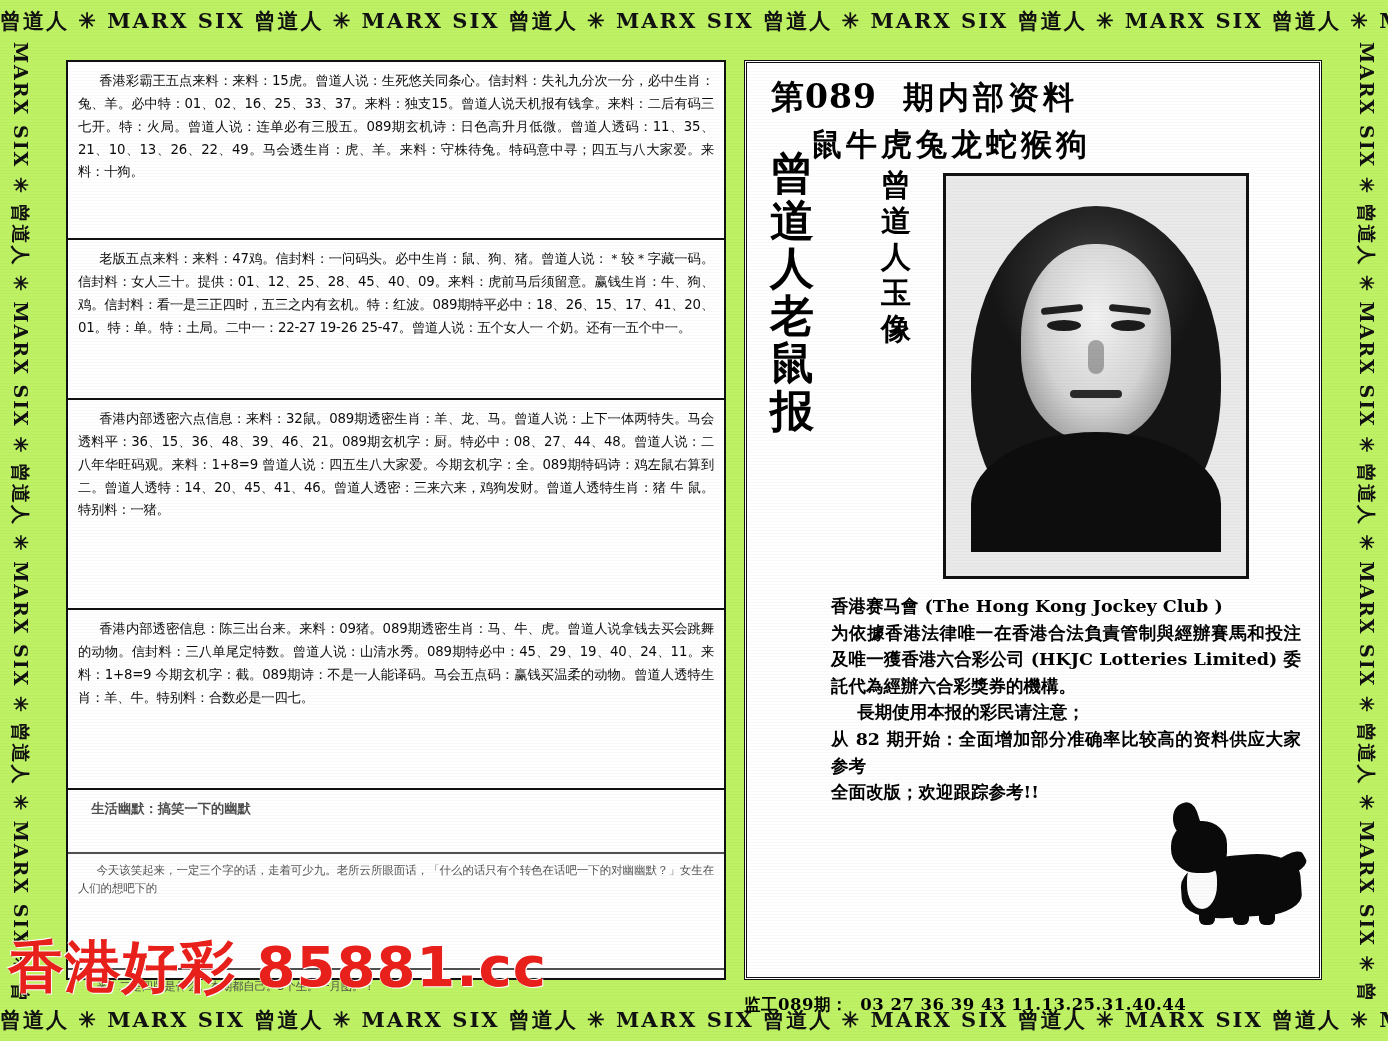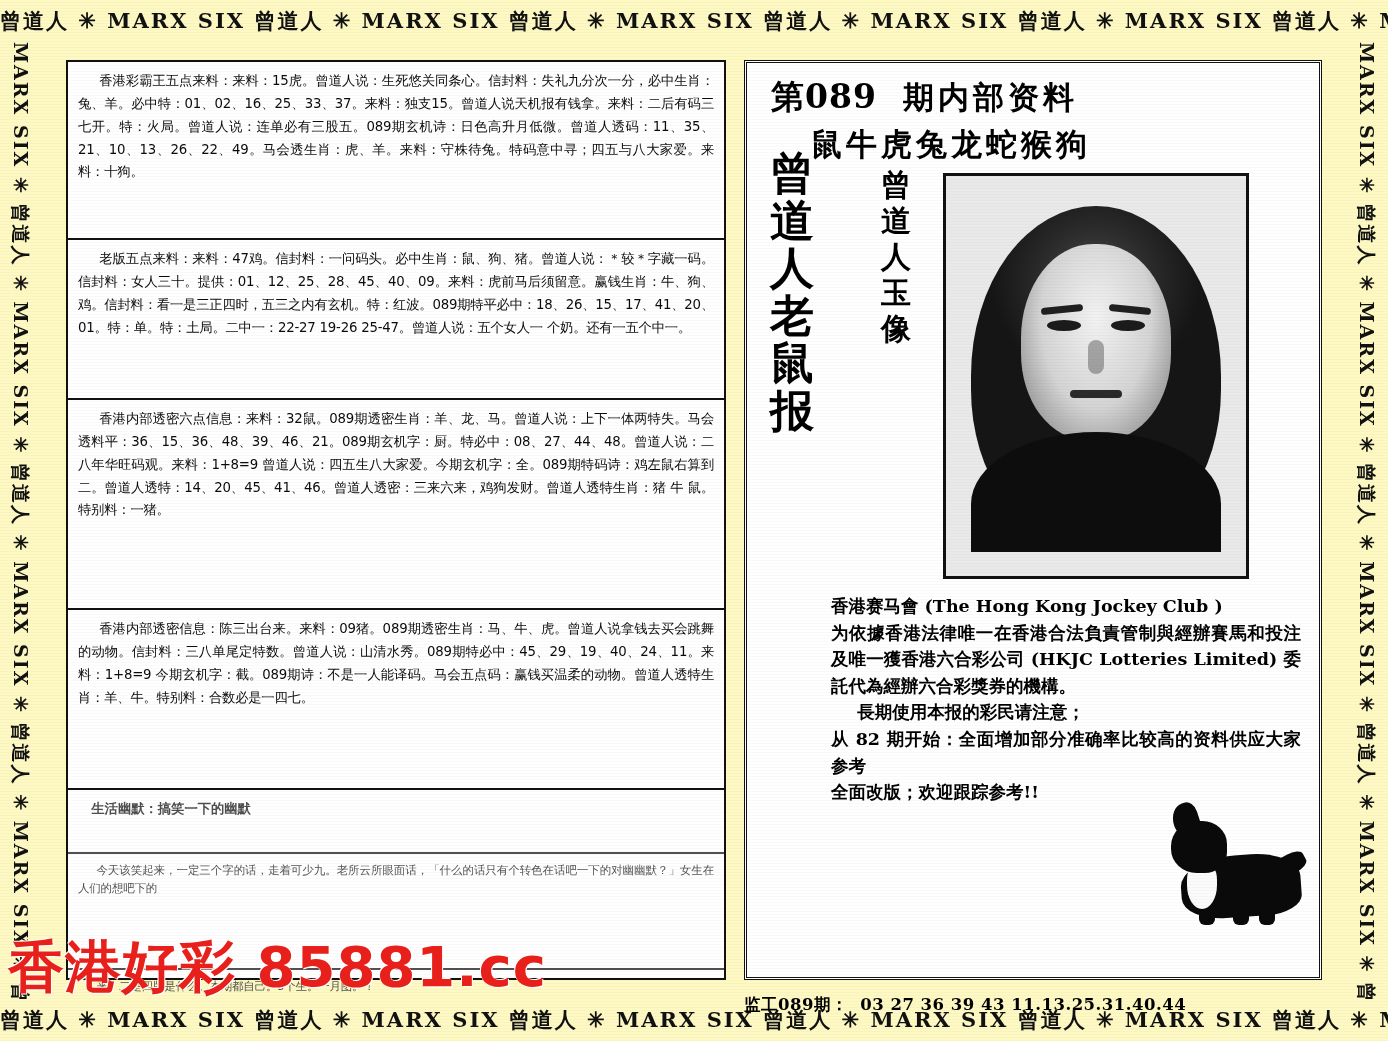--- a/index.html
+++ b/index.html
@@ -6,21 +6,21 @@
   body{
     width:1388px;height:1041px;
     background:#fff;
     font-family:"DejaVu Sans", sans-serif;
     overflow:hidden;
     position:relative;
   }
   
   .page{
     position:absolute;inset:0;
-    background:#fef9c3;
+    background:#bef264;
   }
   .border-band{
     position:absolute;
     color:#111;
     font-weight:bold;
     font-family:"DejaVu Serif", serif;
     white-space:nowrap;
     overflow:hidden;
     letter-spacing:2px;
   }

